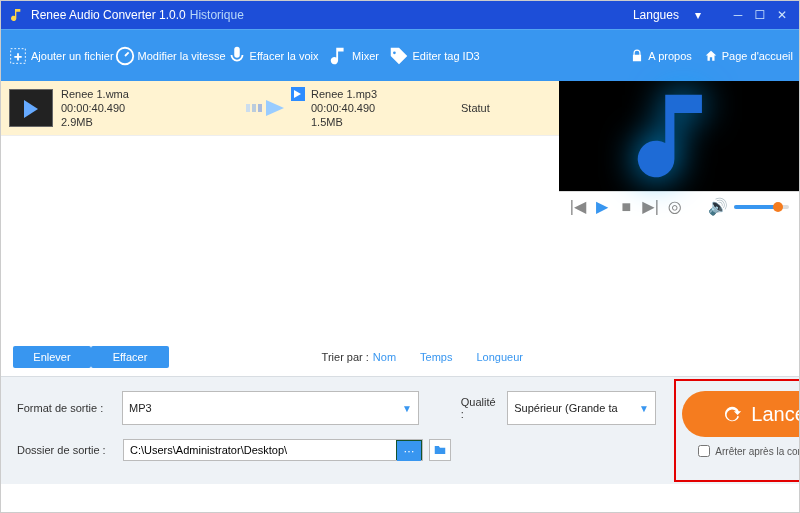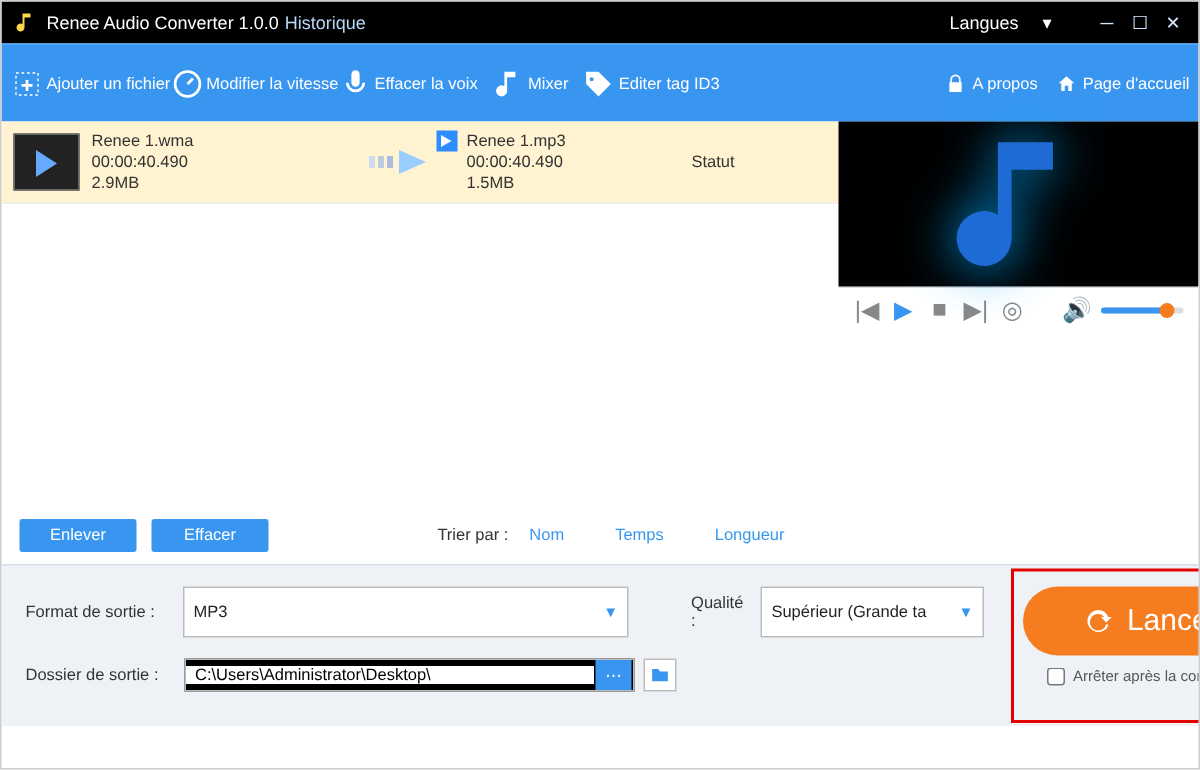--- a/index.html
+++ b/index.html
@@ -1,17 +1,17 @@
 <!DOCTYPE html>
 <html><head>
 <meta charset="utf-8">
 <style>
 *{box-sizing:border-box;margin:0;padding:0;font-family:"Segoe UI",Tahoma,sans-serif}
 body{width:800px;height:513px;background:#fff;overflow:hidden;border:1px solid #ccc}
-.titlebar{height:28px;background:#000000;display:flex;align-items:center;color:#fff;font-size:12px;padding:0 8px}
+.titlebar{height:28px;background:#1d4ed8;display:flex;align-items:center;color:#fff;font-size:12px;padding:0 8px}
 .titlebar .app-icon{width:16px;height:16px;margin-right:6px}
 .titlebar .history{color:#b8d8f8;margin-left:4px;cursor:pointer}
 .titlebar .spacer{flex:1}
 .titlebar .langs{display:flex;align-items:center;gap:16px;cursor:pointer;margin-right:24px}
 .titlebar .winbtn{width:18px;height:18px;display:flex;align-items:center;justify-content:center;cursor:pointer;margin-left:4px;color:#cfe6fb}
 .toolbar{height:52px;background:#3896f0;display:flex;align-items:center;color:#fff;font-size:11px;padding:0 6px;border-top:1px solid #53a6f3}
 .toolbar .tbtn{display:flex;flex-direction:row;align-items:center;justify-content:center;min-width:70px;height:52px;cursor:pointer;gap:2px}
 .toolbar .tbtn svg{width:22px;height:22px;fill:#fff}
 .toolbar .tspacer{flex:1}
 .toolbar .tlink{display:flex;align-items:center;gap:4px;cursor:pointer;margin-left:12px;font-size:11px}
@@ -19,42 +19,42 @@
 .listpane{flex:1;display:flex;flex-direction:column}
 .row{display:flex;align-items:center;background:#fff3d1;height:55px;border-bottom:1px solid #eee}
 .row .thumb{width:44px;height:38px;background:#222;margin:0 8px;border:1px solid #666;position:relative}
 .row .thumb::after{content:"";position:absolute;left:14px;top:10px;border-left:14px solid #6af;border-top:9px solid transparent;border-bottom:9px solid transparent}
 .row .info{width:180px;font-size:11px;line-height:14px;color:#333}
 .row .arrow{width:50px;display:flex;align-items:center;justify-content:center}
 .row .info2{width:150px;font-size:11px;line-height:14px;color:#333;display:flex;gap:6px}
 .row .mp3ico{width:14px;height:14px;background:#2d8cff;display:inline-block;position:relative}
 .row .mp3ico::after{content:"";position:absolute;left:3px;top:3px;border-left:7px solid #fff;border-top:4px solid transparent;border-bottom:4px solid transparent}
 .row .status{flex:1;font-size:11px;color:#333;padding-left:20px}
-.listfoot{display:flex;align-items:center;padding:8px 12px;gap:10px}
+.listfoot{display:flex;align-items:center;padding:8px 12px;}
 .bluebtn{background:#3896f0;color:#fff;border:none;height:22px;width:78px;font-size:11px;border-radius:2px;cursor:pointer}
 .listfoot .fspacer{flex:1}
 .sortlbl{font-size:11px;color:#333;margin-right:4px}
 .sorta{font-size:11px;color:#3896f0;margin-right:24px;cursor:pointer}
 .preview{width:240px;background:#000;position:relative;display:flex;align-items:center;justify-content:center}
 .note-glow{filter:drop-shadow(0 0 18px #0af)}
 .pcontrols{height:30px;background:#fff;display:flex;align-items:center;gap:6px;padding:0 10px;border-top:1px solid #ddd;justify-content:flex-end}
 .pcontrols .pc{width:20px;height:20px;display:flex;align-items:center;justify-content:center;cursor:pointer;color:#888}
 .pcontrols .pc.play{color:#3896f0}
 .slider{width:60px;height:4px;background:#ddd;position:relative;border-radius:2px}
 .slider .knob{position:absolute;right:6px;top:-3px;width:10px;height:10px;border-radius:50%;background:#f57c1f}
 .slider .fill{position:absolute;left:0;top:0;height:4px;width:44px;background:#3896f0;border-radius:2px}
 .bottom{height:108px;background:#eef2f6;border-top:1px solid #d8dde2;display:flex}
 .formpane{flex:1;padding:14px 16px;font-size:11px;color:#333}
 .frow{display:flex;align-items:center;margin-bottom:14px;gap:6px}
 .frow label{width:100px}
 .combo{height:22px;border:1px solid #bbb;background:#fff;display:flex;align-items:center;padding:16px 6px;font-size:11px;color:#222;cursor:pointer;position:relative}
 .combo .caret{margin-left:auto;color:#3896f0;font-size:10px}
 .combo.fmt{width:300px}
 .combo.qlt{width:150px}
-.pathbox{flex:1;height:22px;border:1px solid #bbb;background:#000000;display:flex;align-items:center;font-size:11px}
+.pathbox{flex:1;height:22px;border:1px solid #bbb;background:#14532d;display:flex;font-size:11px}
 .pathbox input{flex:1;border:none;outline:none;padding:0 6px;font-size:11px}
 .pathbox .ell{width:24px;height:20px;background:#3896f0;color:#fff;display:flex;align-items:center;justify-content:center;cursor:pointer;margin:1px}
 .openfolder{width:22px;height:22px;border:1px solid #bbb;background:#fff;display:flex;align-items:center;justify-content:center;cursor:pointer;color:#3896f0}
 .launchpane{width:200px;padding:10px;outline:2px solid #e30000;outline-offset:-4px}
 .launchbtn{width:170px;height:46px;background:#f57c1f;border-radius:23px;display:flex;align-items:center;justify-content:center;color:#fff;font-size:20px;gap:8px;cursor:pointer;margin:4px auto 8px}
 .stoprow{display:flex;align-items:center;gap:5px;font-size:10px;color:#555;justify-content:center}
 .stoprow input{width:12px;height:12px}
 .rightcol{width:240px;display:flex;flex-direction:column}
 </style>
 </head>

